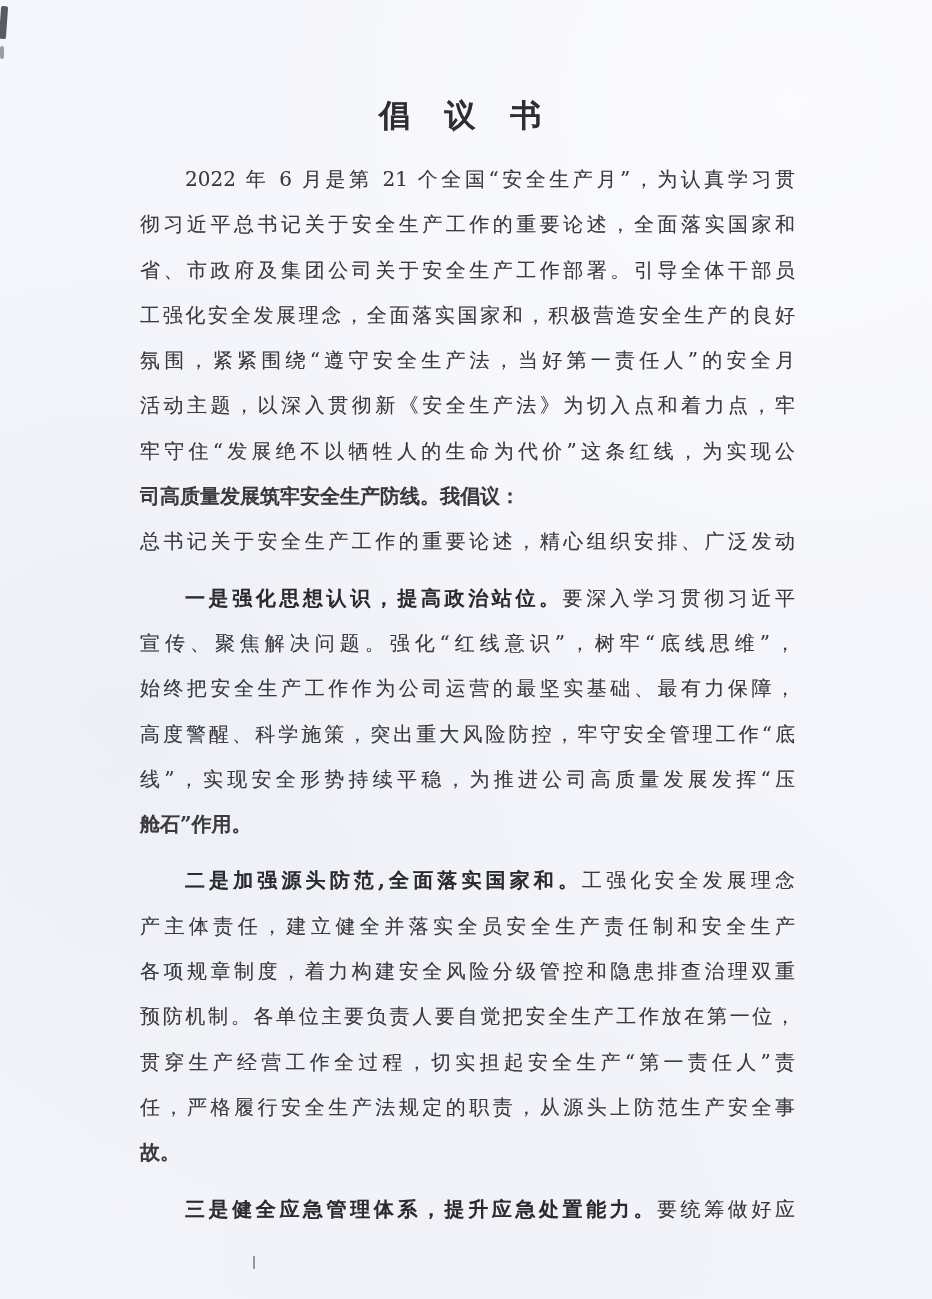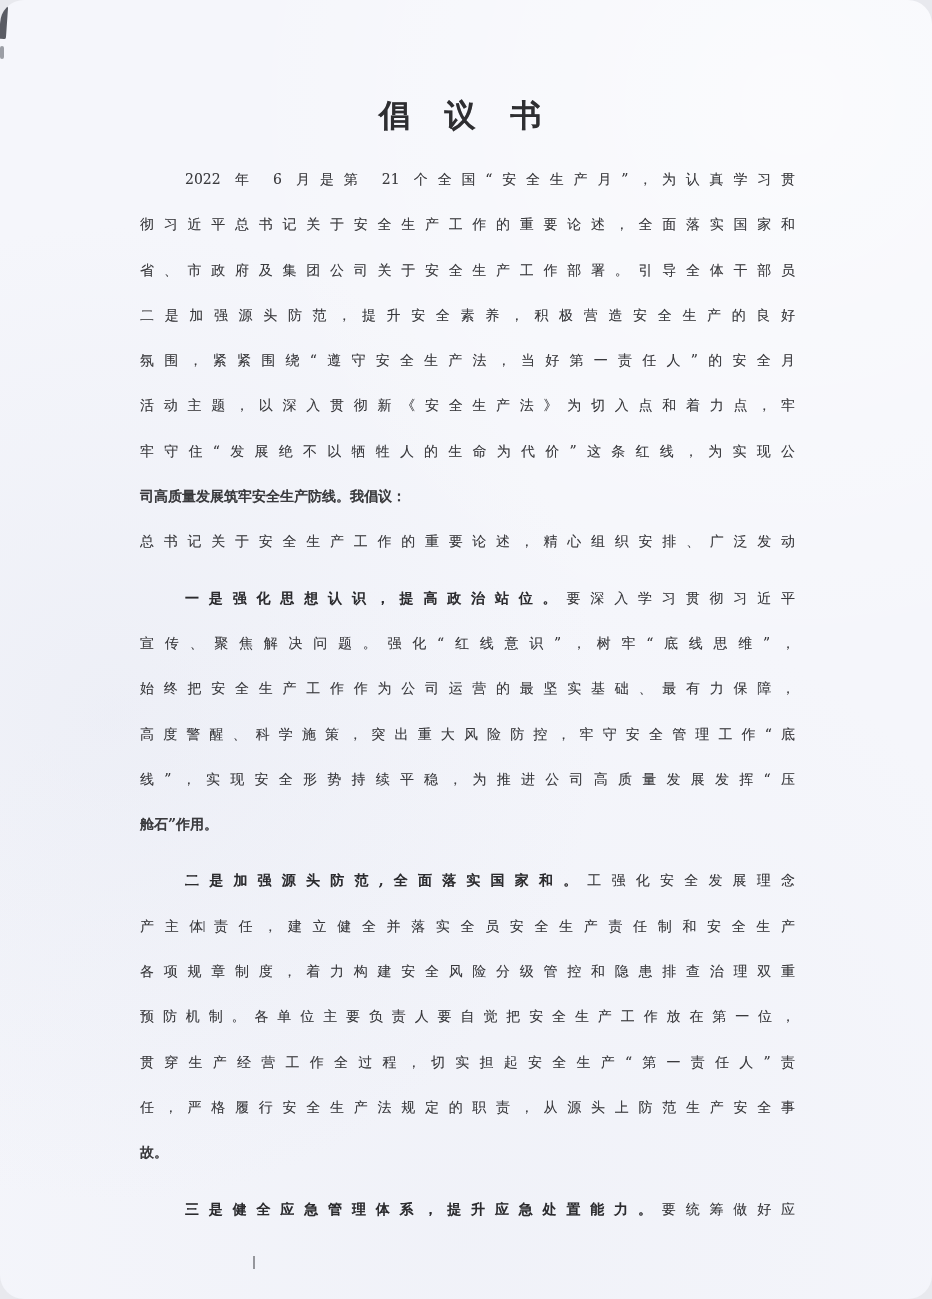--- a/index.html
+++ b/index.html
@@ -12,21 +12,20 @@
     position: relative;
     width: 932px;
     height: 1299px;
     margin: 0 auto;
     overflow: hidden;
     background:
       radial-gradient(circle at 85% 8%, rgba(255,255,255,0.55), transparent 40%),
       radial-gradient(circle at 12% 55%, rgba(219,223,236,0.30), transparent 45%),
       radial-gradient(circle at 50% 95%, rgba(226,229,240,0.25), transparent 50%),
       #f5f6fb;
-    border-radius: 24px;
   }
   .doc-title {
     position: absolute;
     top: 95px;
     left: 0;
     width: 100%;
     text-align: center;
     font-size: 31px;
     font-weight: bold;
     letter-spacing: 12px;
@@ -35,21 +34,21 @@
   }
   .doc-body {
     position: absolute;
     top: 157px;
     left: 140px;
     width: 655px;
   }
   .line {
     height: 45.3px;
     line-height: 45.3px;
-    font-size: 14px;
+    font-size: 20px;
     color: #3a3a3d;
     text-align: justify;
     text-align-last: justify;
     white-space: nowrap;
     text-shadow: 0 0 0.5px rgba(55,55,60,0.35);
   }
   .line.end {
     text-align: left;
     text-align-last: left;
     font-weight: bold;
@@ -83,21 +82,21 @@
 </head>
 <body>
 
 <div class="page">
   <div class="doc-title">倡 议 书</div>
 
   <div class="doc-body">
       <div class="line indent"><span>2022 年 6 月是第 21 个全国“安全生产月”，为认真学习贯</span></div>
       <div class="line"><span>彻习近平总书记关于安全生产工作的重要论述，全面落实国家和</span></div>
       <div class="line"><span>省、市政府及集团公司关于安全生产工作部署。引导全体干部员</span></div>
-      <div class="line"><span>二是加强源头防范，提升安全素养，积极营造安全生产的良好</span></div>
+      <div class="line"><span>工强化安全发展理念，全面落实国家和，积极营造安全生产的良好</span></div>
       <div class="line"><span>氛围，紧紧围绕“遵守安全生产法，当好第一责任人”的安全月</span></div>
       <div class="line"><span>活动主题，以深入贯彻新《安全生产法》为切入点和着力点，牢</span></div>
       <div class="line"><span>牢守住“发展绝不以牺牲人的生命为代价”这条红线，为实现公</span></div>
       <div class="line end"><span>司高质量发展筑牢安全生产防线。我倡议：</span></div>
       <div class="line"><span>总书记关于安全生产工作的重要论述，精心组织安排、广泛发动</span></div>
       <div class="line indent para-gap"><span class="bold">一是强化思想认识，提高政治站位。</span><span>要深入学习贯彻习近平</span></div>
       <div class="line"><span>宣传、聚焦解决问题。强化“红线意识”，树牢“底线思维”，</span></div>
       <div class="line"><span>始终把安全生产工作作为公司运营的最坚实基础、最有力保障，</span></div>
       <div class="line"><span>高度警醒、科学施策，突出重大风险防控，牢守安全管理工作“底</span></div>
       <div class="line"><span>线”，实现安全形势持续平稳，为推进公司高质量发展发挥“压</span></div>

